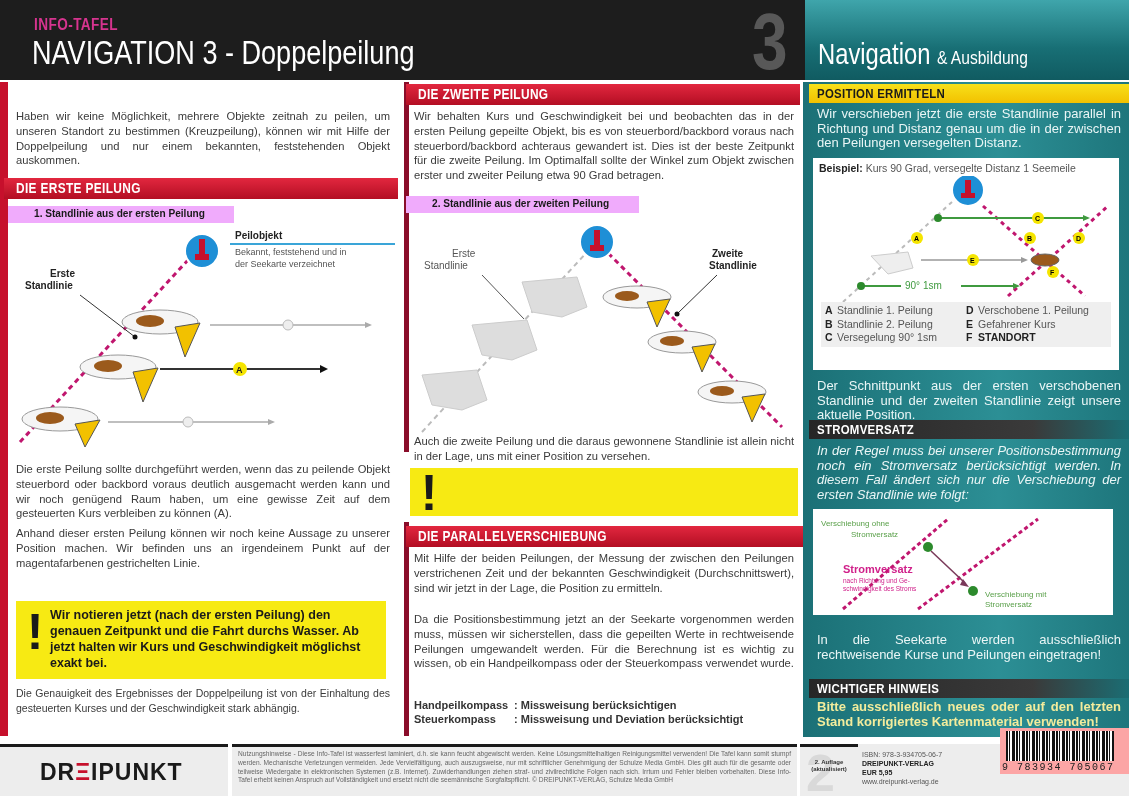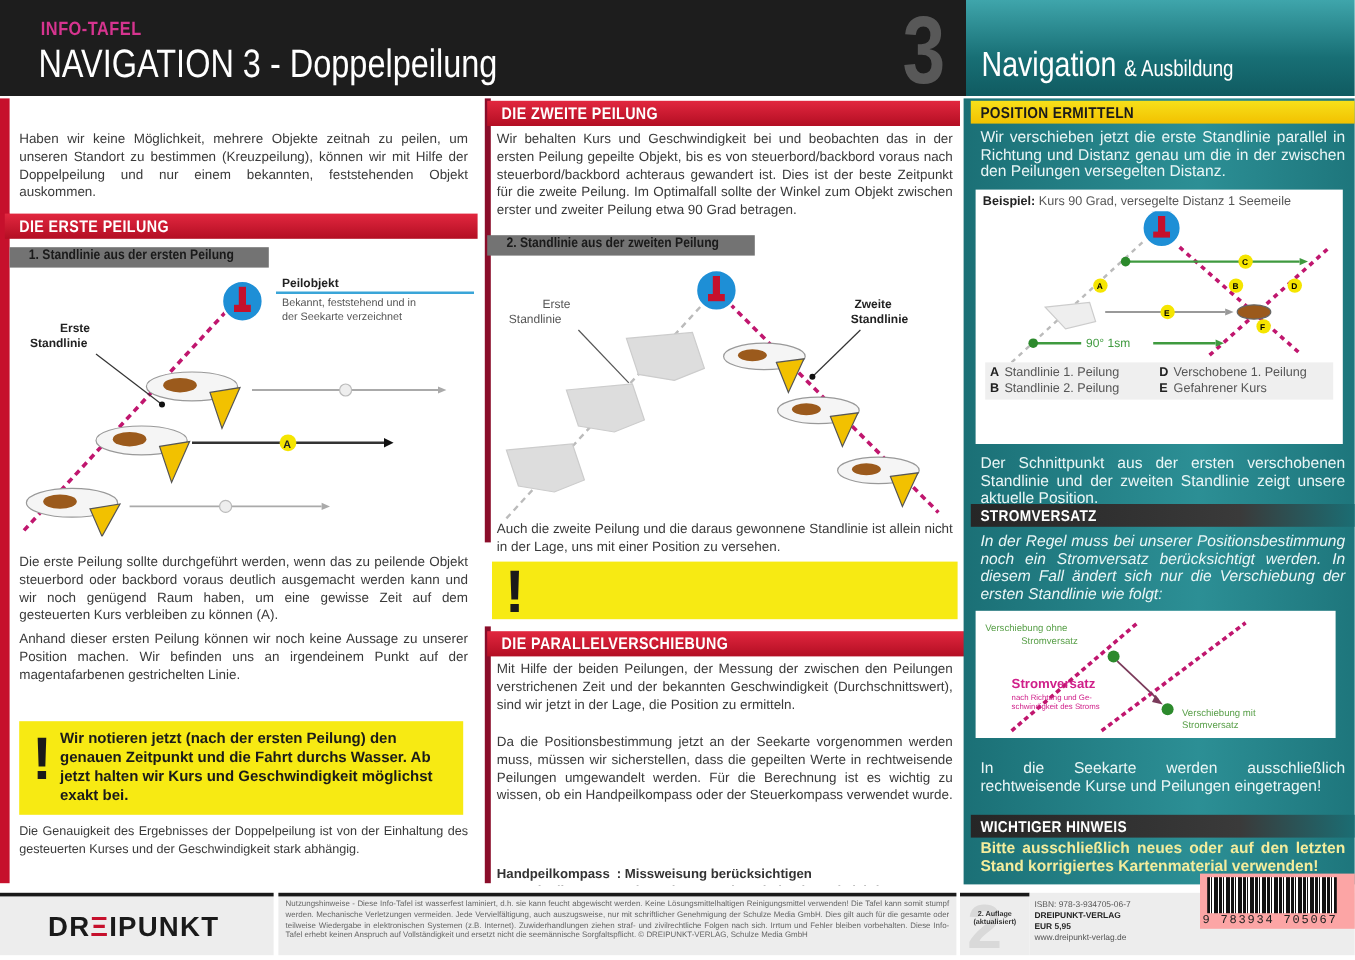--- a/index.html
+++ b/index.html
@@ -16,21 +16,21 @@
 
   .col { position: absolute; top: 82px; }
   .col-left { left: 0; width: 398px; height: 655px; }
   .col-mid { left: 402px; width: 398px; height: 655px; }
   .col-right { left: 803px; width: 326px; height: 655px; background: linear-gradient(90deg, #1b7076 0%, #2c8f95 60%, #1e767c 100%); }
 
   .red-rail { position: absolute; left: 0; top: 0; width: 8px; background: #c6102c; }
   .sec-head { position: absolute; height: 21px; background: linear-gradient(180deg, #e2273f 0%, #b30e23 100%); color: #fff; font-weight: bold; font-size: 14px; padding-left: 12px; line-height: 21px; letter-spacing: 0.4px; }
   .sec-head span { display: inline-block; transform: scaleX(0.85); transform-origin: left; }
   .para { position: absolute; font-size: 11.2px; line-height: 14.8px; color: #3a3a3a; text-align: justify; }
-  .sub-label { position: absolute; background: #737373; color: #1a1a1a; font-weight: bold; font-size: 11.5px; padding: 1px 6px 1px 16px; height: 17px; white-space: nowrap; }
+  .sub-label { position: absolute; background: #f0abfc; color: #1a1a1a; font-weight: bold; font-size: 11.5px; padding: 1px 6px 1px 26px; height: 17px; white-space: nowrap; }
   .sub-label span { display: inline-block; transform: scaleX(0.88); transform-origin: left; }
   .note { position: absolute; background: #f7ea13; }
   .note .bang { position: absolute; left: 10px; top: 6px; width: 18px; font-size: 50px; font-weight: bold; color: #1a1a1a; line-height: 50px; text-align: center; }
   .note .ntext { position: absolute; font-weight: bold; color: #1a1a1a; font-size: 12.5px; line-height: 16px; }
 
   .rh { position: absolute; left: 6px; width: 320px; height: 19px; font-weight: bold; font-size: 13px; padding-left: 8px; line-height: 19px; letter-spacing: 0.3px; }
   .rh span { display: inline-block; transform: scaleX(0.88); transform-origin: left; }
   .rh.yellow { background: linear-gradient(180deg, #f7e01a 0%, #f2c100 100%); color: #1a1a1a; }
   .rh.dark { background: linear-gradient(90deg, #262626 0%, #3a3a3a 70%, #1b6d73 100%); color: #fff; }
   .rp { position: absolute; left: 14px; width: 304px; font-size: 13px; line-height: 14.6px; color: #eaf6f6; text-align: justify; }
@@ -175,27 +175,27 @@
 
   <div class="para" style="left:12px;top:352px;width:380px;">Auch die zweite Peilung und die daraus gewonnene Standlinie ist allein nicht in der Lage, uns mit einer Position zu versehen.</div>
   <div class="note" style="left:8px;top:386px;width:388px;height:48px;">
     <div class="bang" style="top:0;">!</div>
   </div>
 
   <div class="red-rail" style="left:2px;top:440px;width:5px;height:214px;background:#8a0d2a;"></div>
   <div class="sec-head" style="left:4px;top:444px;width:430px;"><span>DIE PARALLELVERSCHIEBUNG</span></div>
   <div class="para" style="left:12px;top:469px;width:380px;">Mit Hilfe der beiden Peilungen, der Messung der zwischen den Peilungen verstrichenen Zeit und der bekannten Geschwindigkeit (Durchschnittswert), sind wir jetzt in der Lage, die Position zu ermitteln.</div>
   <div class="para" style="left:12px;top:530px;width:380px;">Da die Positionsbestimmung jetzt an der Seekarte vorgenommen werden muss, müssen wir sicherstellen, dass die gepeilten Werte in rechtweisende Peilungen umgewandelt werden. Für die Berechnung ist es wichtig zu wissen, ob ein Handpeilkompass oder der Steuerkompass verwendet wurde.</div>
-  <div style="position:absolute;left:12px;top:616px;width:380px;font-size:11px;font-weight:bold;line-height:14px;color:#333;margin-top:24px;">
+  <div style="position:absolute;left:12px;top:616px;width:380px;font-size:11px;font-weight:bold;line-height:14px;color:#333;">
     <div style="display:flex;">
       <span style="width:100px;">Handpeilkompass</span>
       <span>: Missweisung berücksichtigen</span>
     </div>
     <div style="display:flex;">
-      <span style="width:100px;">Doppelpeilung</span>
+      <span style="width:100px;">Steuerkompass</span>
       <span>: Missweisung und Deviation berücksichtigt</span>
     </div>
   </div>
 </div>
 
 <div class="col col-right">
   <div class="rh yellow" style="top:2px;"><span>POSITION ERMITTELN</span></div>
   <div class="rp" style="top:25px;">Wir verschieben jetzt die erste Standlinie parallel in Richtung und Distanz genau um die in der zwischen den Peilungen versegelten Distanz.</div>
 
   <div class="white-box" style="top:76px;width:306px;height:212px;">
@@ -237,20 +237,24 @@
     </svg>
     <div class="legend">
       <div class="row">
         <div class="cell"><b>A</b><span>Standlinie 1. Peilung</span></div>
         <div class="cell"><b>D</b><span>Verschobene 1. Peilung</span></div>
       </div>
       <div class="row">
         <div class="cell"><b>B</b><span>Standlinie 2. Peilung</span></div>
         <div class="cell"><b>E</b><span>Gefahrener Kurs</span></div>
       </div>
+      <div class="row">
+        <div class="cell"><b>C</b><span>Versegelung 90° 1sm</span></div>
+        <div class="cell"><b>F</b><b style="width:auto;">STANDORT</b></div>
+      </div>
     </div>
   </div>
 
   <div class="rp" style="top:297px;">Der Schnittpunkt aus der ersten verschobenen Standlinie und der zweiten Standlinie zeigt unsere aktuelle Position.</div>
 
   <div class="rh dark" style="top:338px;"><span>STROMVERSATZ</span></div>
   <div class="rp" style="top:362px;font-style:italic;">In der Regel muss bei unserer Positionsbestimmung noch ein Stromversatz berücksichtigt werden. In diesem Fall ändert sich nur die Verschiebung der ersten Standlinie wie folgt:</div>
 
   <div class="white-box" style="top:427px;width:300px;height:106px;text-align:center;">
     <svg width="300" height="106" viewBox="0 0 300 106">

